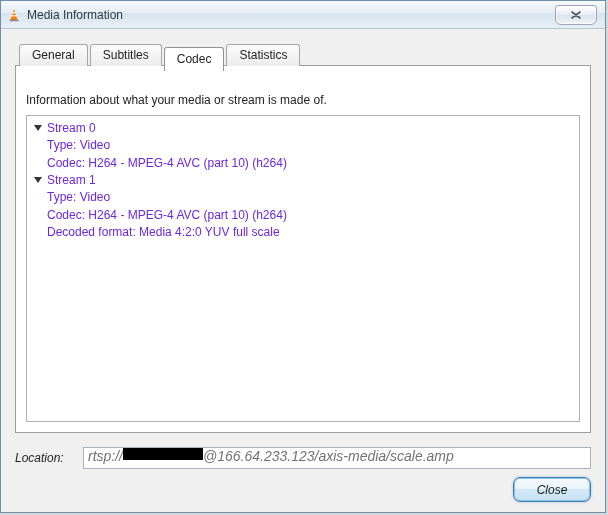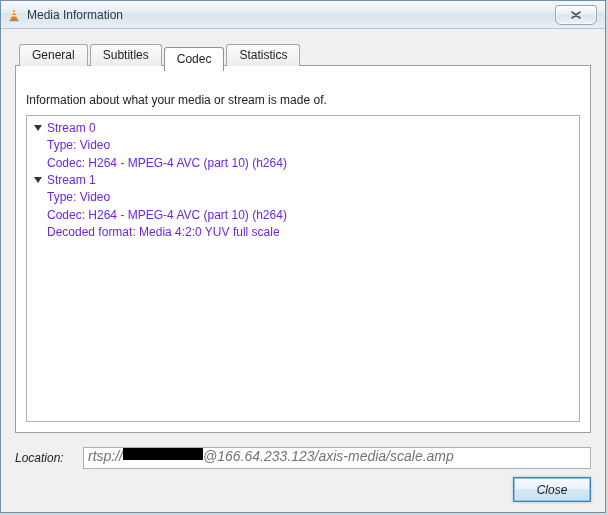--- a/index.html
+++ b/index.html
@@ -171,21 +171,21 @@
     vertical-align: -2px;
   }
   .btn-row {
     display: flex;
     justify-content: flex-end;
   }
   .push-btn {
     min-width: 76px;
     height: 23px;
     border: 1px solid #3c7fb1;
-    border-radius: 0;
+    border-radius: 7px;
     background: linear-gradient(to bottom, #f7fbfe 0%, #eaf4fb 45%, #d3e8f6 50%, #c7e1f3 100%);
     box-shadow: 0 0 0 1px #8ec3e6 inset, 0 0 3px rgba(60,127,177,.35);
     color: #1a1a1a;
     display: flex;
     align-items: center;
     justify-content: center;
     font-size: 12px;
   }
 </style>
 </head>

